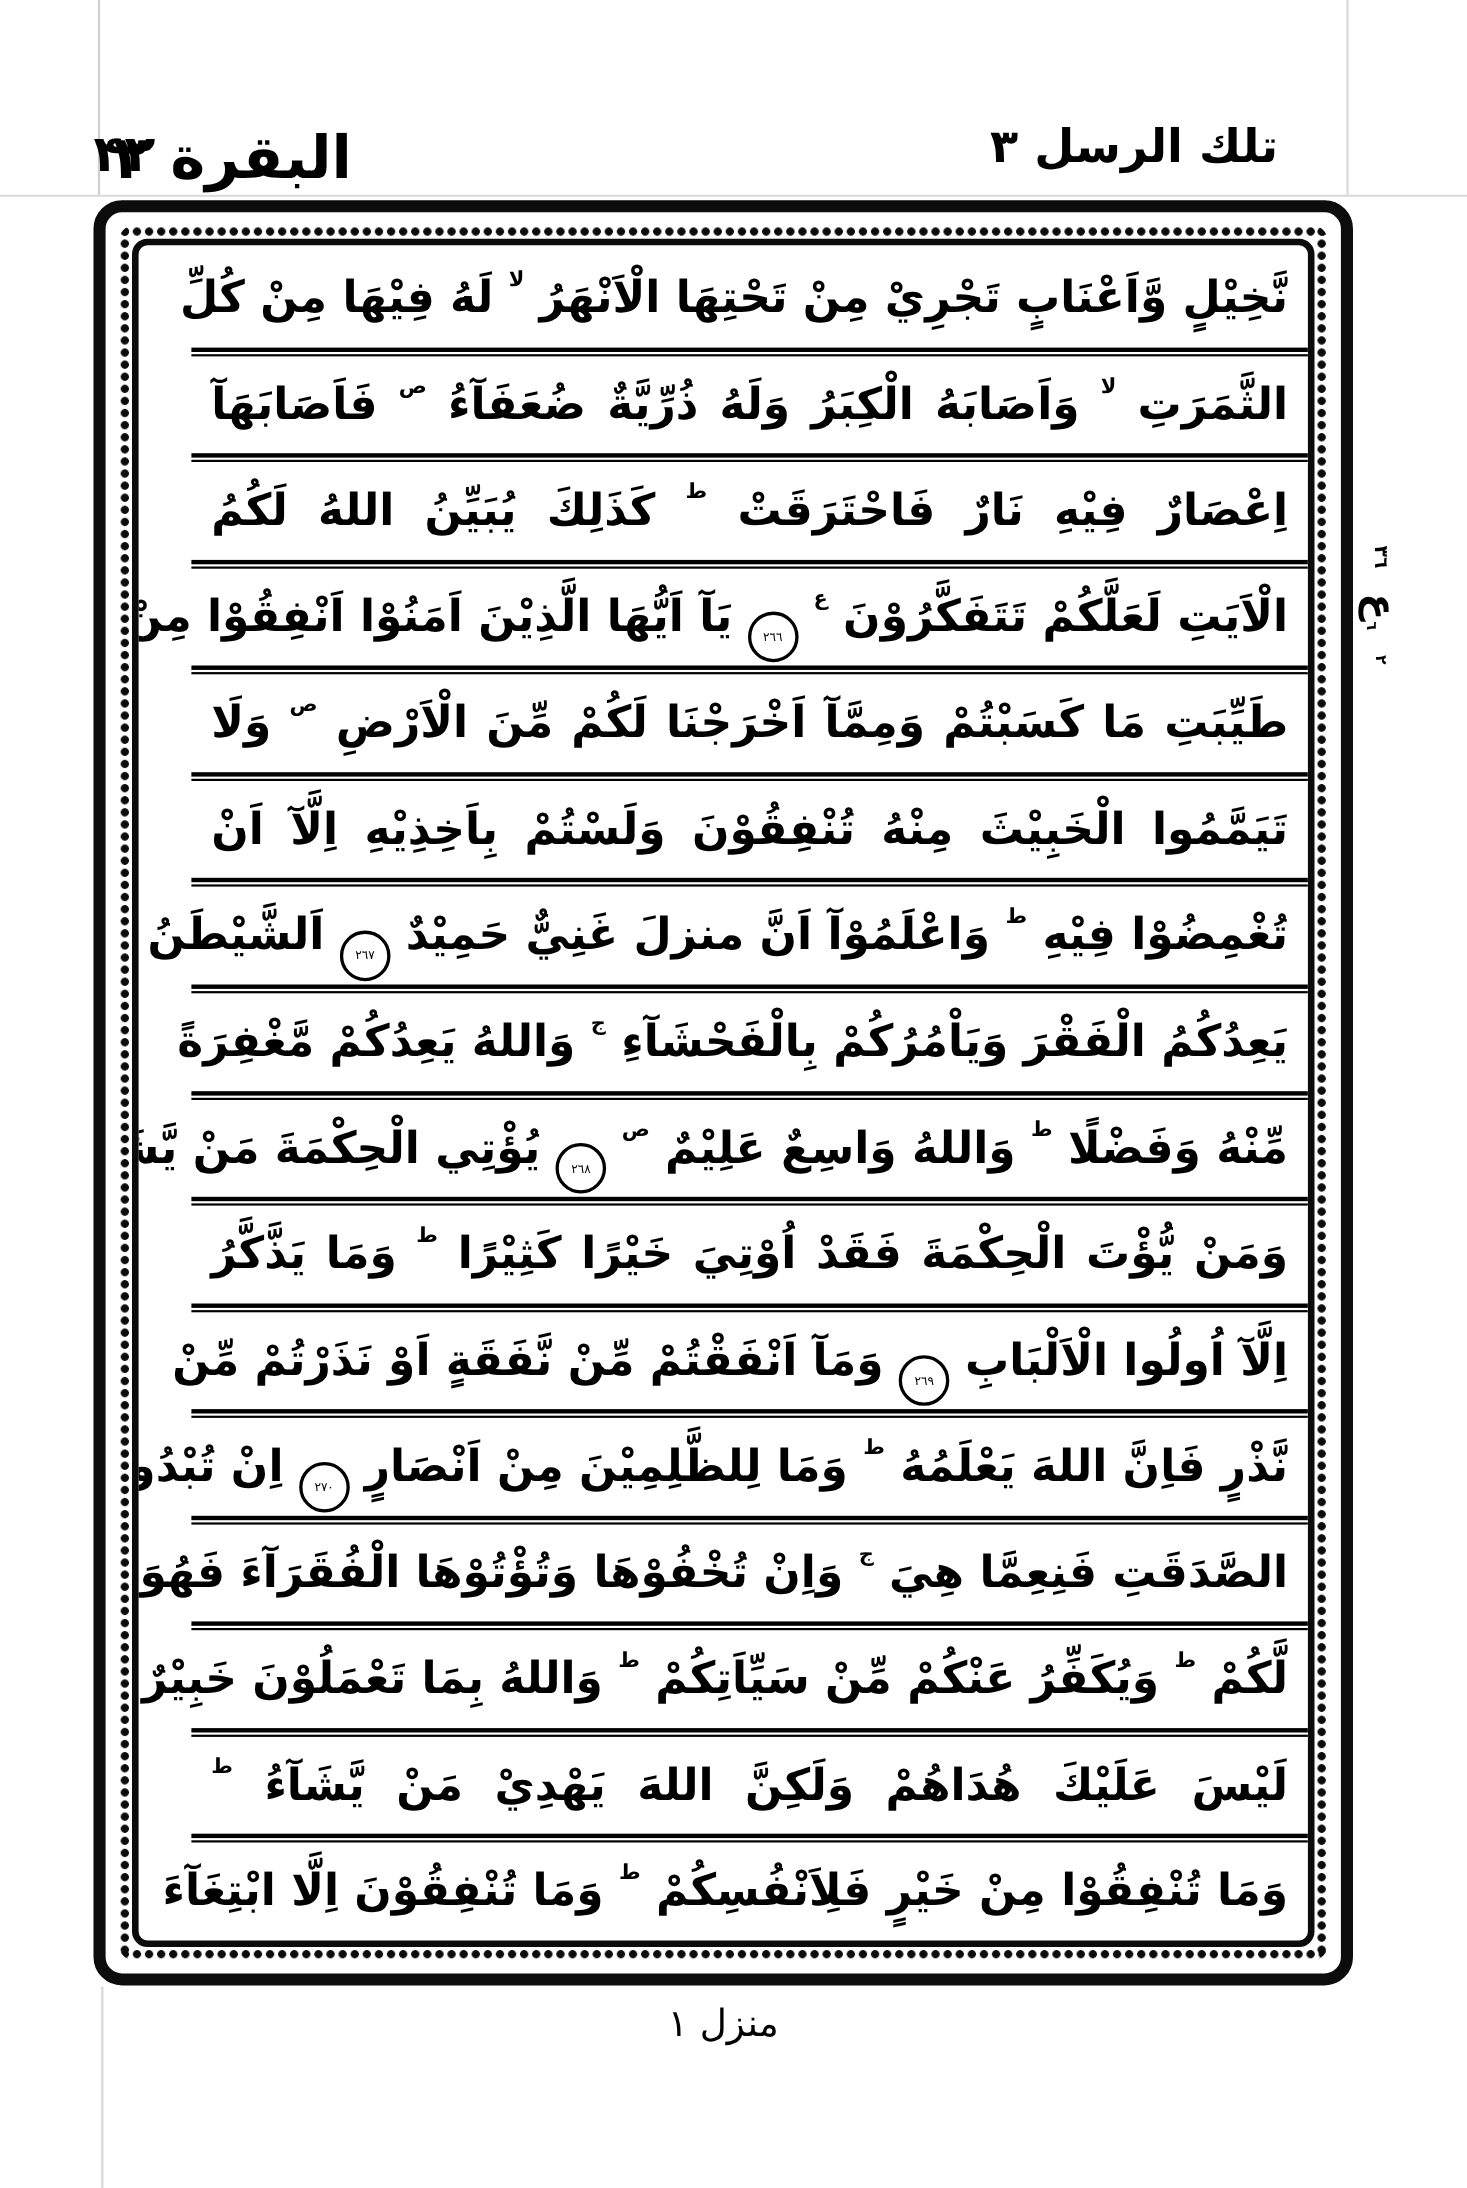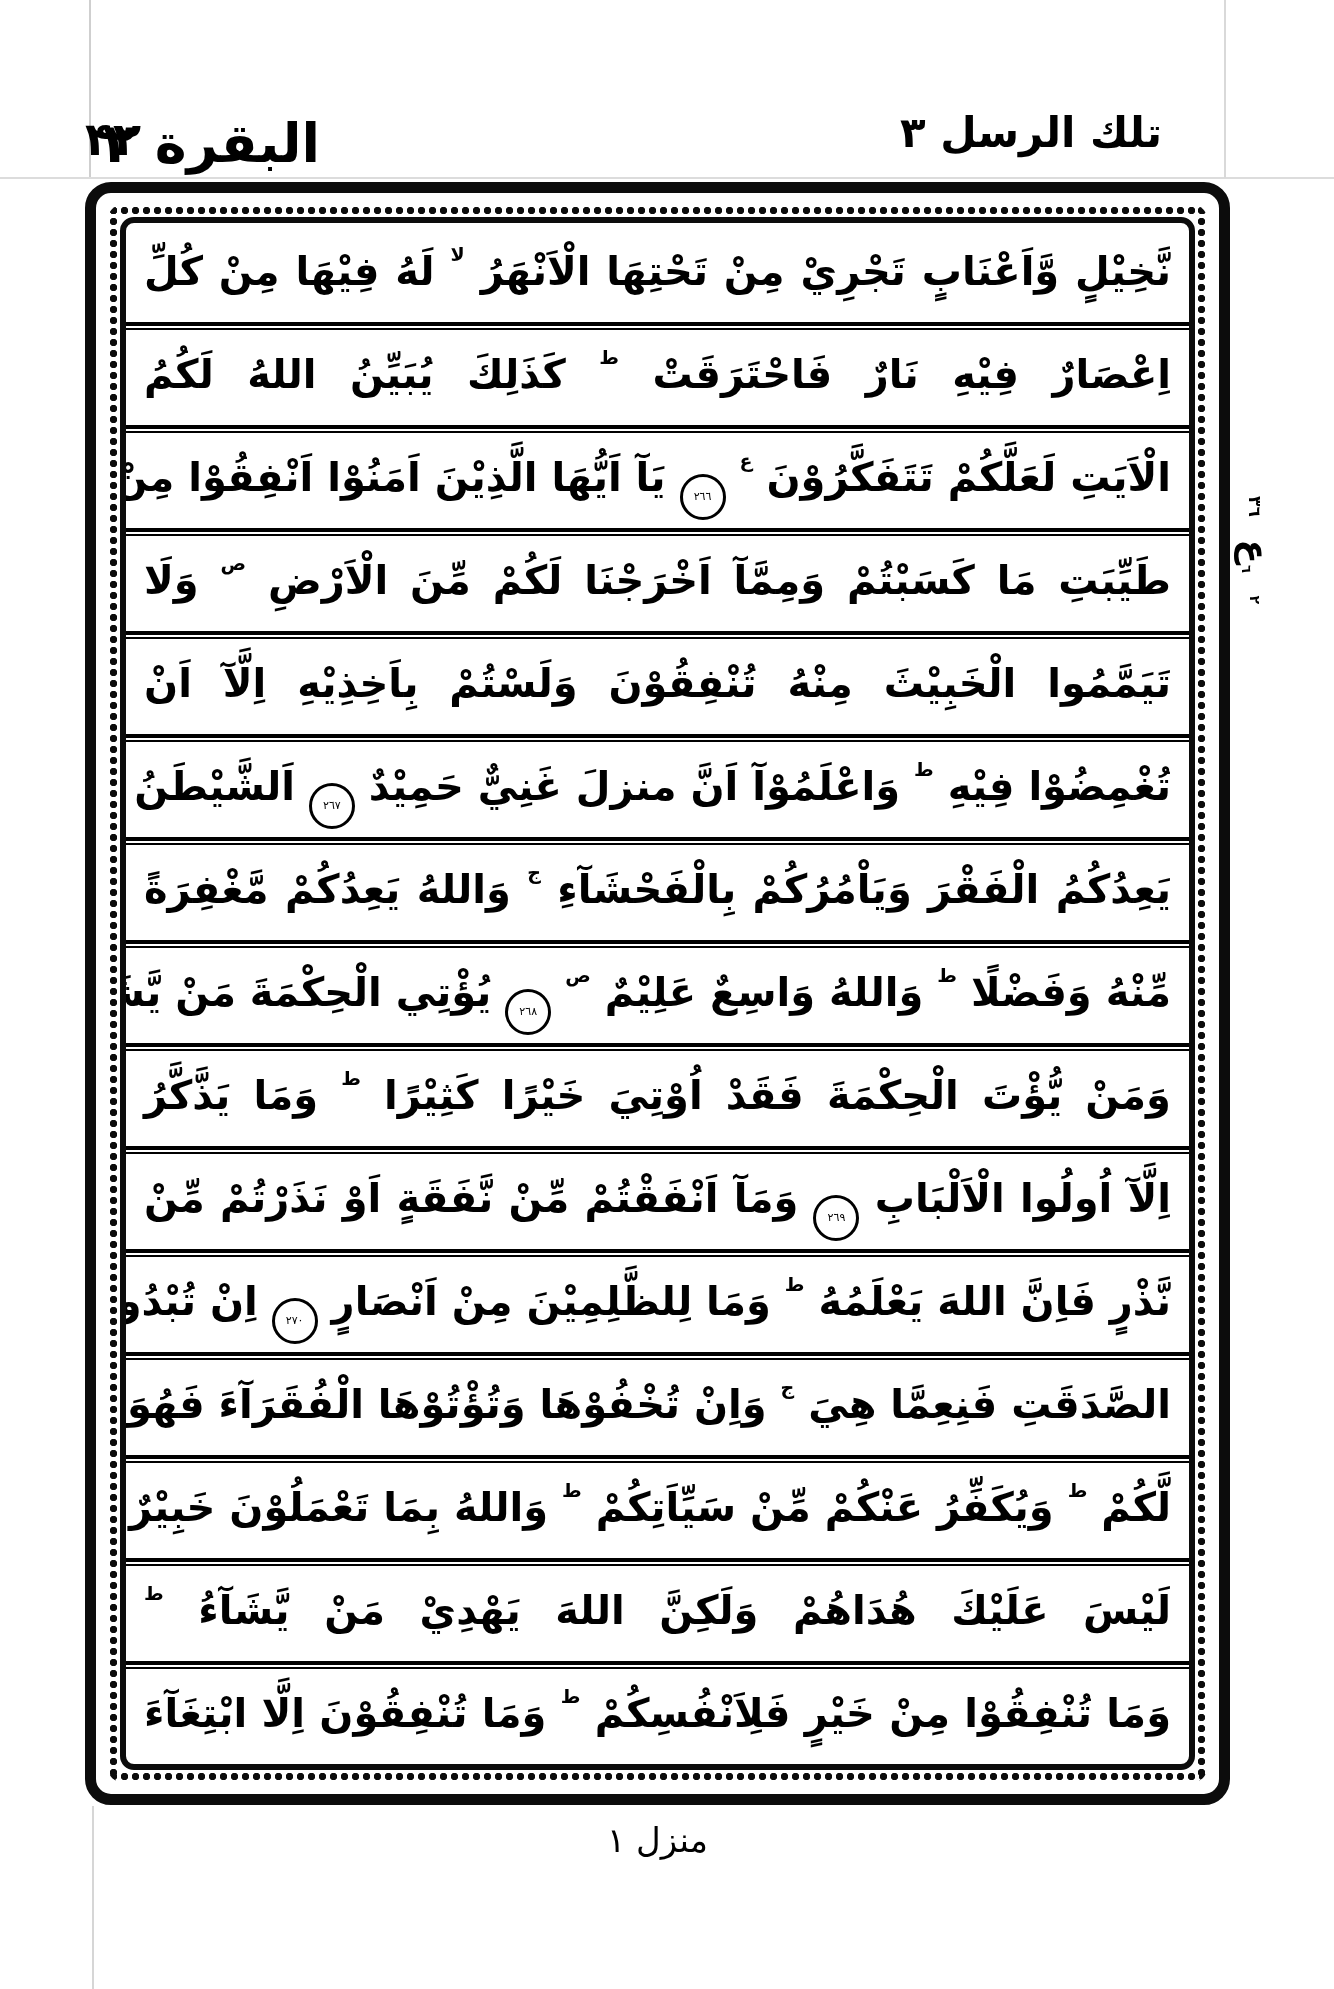--- a/index.html
+++ b/index.html
@@ -41,20 +41,21 @@
   .textbox{
     position:absolute;inset:24px;border:6px solid #0c0c0c;border-radius:14px;
     display:flex;flex-direction:column;overflow:hidden;background:#fff;
   }
   .row{
     flex:1 1 0;position:relative;min-height:0;
     padding:0 18px;direction:rtl;
     text-align:justify;text-align-last:justify;
     font-size:40px;font-weight:bold;line-height:96px;
     white-space:nowrap;
+    margin-left:48px;
   }
   .row:not(:last-child){border-bottom:4px solid #000;}
   .row:not(:last-child)::after{
     content:"";position:absolute;left:0;right:0;bottom:-8px;height:2px;background:#000;
   }
   .seg{letter-spacing:0;}
   .waqf{display:inline-block;font-size:19px;position:relative;top:-24px;font-weight:bold;}
   .badge{
     display:inline-flex;align-items:center;justify-content:center;
     width:46px;height:46px;border:3px solid #000;border-radius:50%;
@@ -88,20 +89,21 @@
 <div class="art v2"></div>
 <div class="art v3"></div>
 
 <div class="hdr hdr-surah">البقرة ٢</div>
 <div class="hdr hdr-page">۴۲</div>
 <div class="hdr hdr-juz">تلك الرسل ٣</div>
 
 <div class="frame">
   <div class="textbox" id="rows">
       <div class="row"><span class="seg">نَّخِيْلٍ وَّاَعْنَابٍ تَجْرِيْ مِنْ تَحْتِهَا الْاَنْهَرُ</span> <span class="waqf">لا</span> <span class="seg">لَهُ فِيْهَا مِنْ كُلِّ</span></div>
+      <div class="row"><span class="seg">الثَّمَرَتِ</span> <span class="waqf">لا</span> <span class="seg">وَاَصَابَهُ الْكِبَرُ وَلَهُ ذُرِّيَّةٌ ضُعَفَآءُ</span> <span class="waqf">ص</span> <span class="seg">فَاَصَابَهَآ</span></div>
       <div class="row"><span class="seg">اِعْصَارٌ فِيْهِ نَارٌ فَاحْتَرَقَتْ</span> <span class="waqf">ط</span> <span class="seg">كَذَلِكَ يُبَيِّنُ اللهُ لَكُمُ</span></div>
       <div class="row"><span class="seg">الْاَيَتِ لَعَلَّكُمْ تَتَفَكَّرُوْنَ</span> <span class="waqf">ع</span> <span class="badge">٢٦٦</span> <span class="seg">يَآ اَيُّهَا الَّذِيْنَ اَمَنُوْا اَنْفِقُوْا مِنْ</span></div>
       <div class="row"><span class="seg">طَيِّبَتِ مَا كَسَبْتُمْ وَمِمَّآ اَخْرَجْنَا لَكُمْ مِّنَ الْاَرْضِ</span> <span class="waqf">ص</span> <span class="seg">وَلَا</span></div>
       <div class="row"><span class="seg">تَيَمَّمُوا الْخَبِيْثَ مِنْهُ تُنْفِقُوْنَ وَلَسْتُمْ بِاَخِذِيْهِ اِلَّآ اَنْ</span></div>
       <div class="row"><span class="seg">تُغْمِضُوْا فِيْهِ</span> <span class="waqf">ط</span> <span class="seg">وَاعْلَمُوْآ اَنَّ منزلَ غَنِيٌّ حَمِيْدٌ</span> <span class="badge">٢٦٧</span> <span class="seg">اَلشَّيْطَنُ</span></div>
       <div class="row"><span class="seg">يَعِدُكُمُ الْفَقْرَ وَيَاْمُرُكُمْ بِالْفَحْشَآءِ</span> <span class="waqf">ج</span> <span class="seg">وَاللهُ يَعِدُكُمْ مَّغْفِرَةً</span></div>
       <div class="row"><span class="seg">مِّنْهُ وَفَضْلًا</span> <span class="waqf">ط</span> <span class="seg">وَاللهُ وَاسِعٌ عَلِيْمٌ</span> <span class="waqf">ص</span> <span class="badge">٢٦٨</span> <span class="seg">يُؤْتِي الْحِكْمَةَ مَنْ يَّشَآءُ</span> </div>
       <div class="row"><span class="seg">وَمَنْ يُّؤْتَ الْحِكْمَةَ فَقَدْ اُوْتِيَ خَيْرًا كَثِيْرًا</span> <span class="waqf">ط</span> <span class="seg">وَمَا يَذَّكَّرُ</span></div>
       <div class="row"><span class="seg">اِلَّآ اُولُوا الْاَلْبَابِ</span> <span class="badge">٢٦٩</span> <span class="seg">وَمَآ اَنْفَقْتُمْ مِّنْ نَّفَقَةٍ اَوْ نَذَرْتُمْ مِّنْ</span></div>
       <div class="row"><span class="seg">نَّذْرٍ فَاِنَّ اللهَ يَعْلَمُهُ</span> <span class="waqf">ط</span> <span class="seg">وَمَا لِلظَّلِمِيْنَ مِنْ اَنْصَارٍ</span> <span class="badge">٢٧٠</span> <span class="seg">اِنْ تُبْدُوا</span></div>

